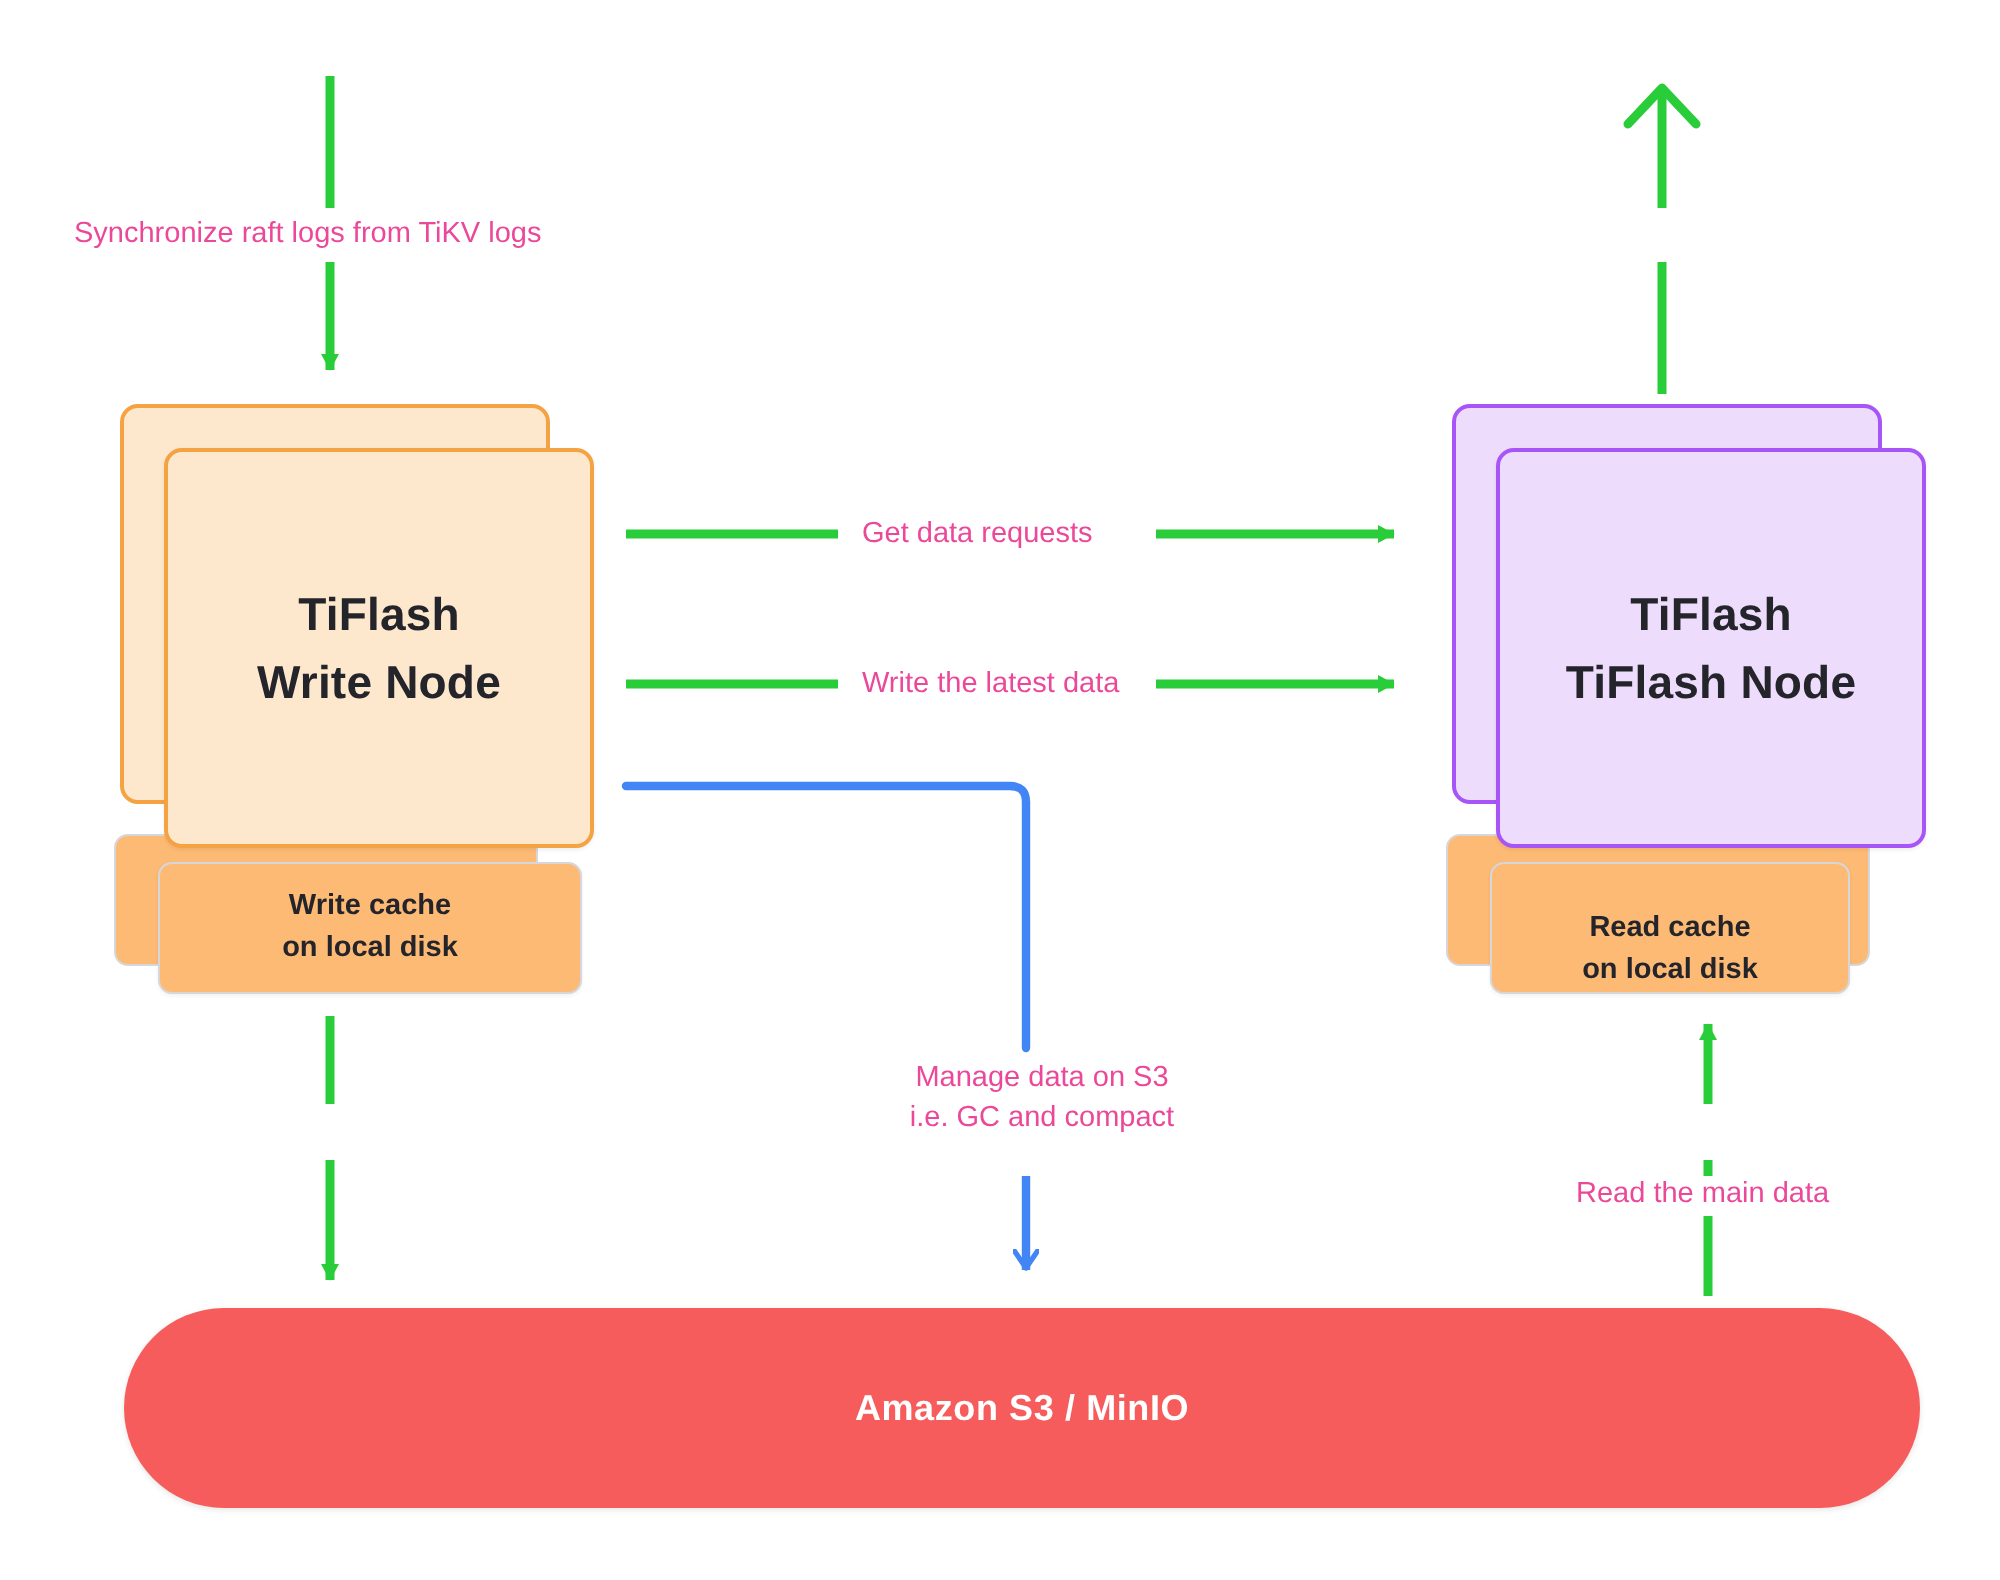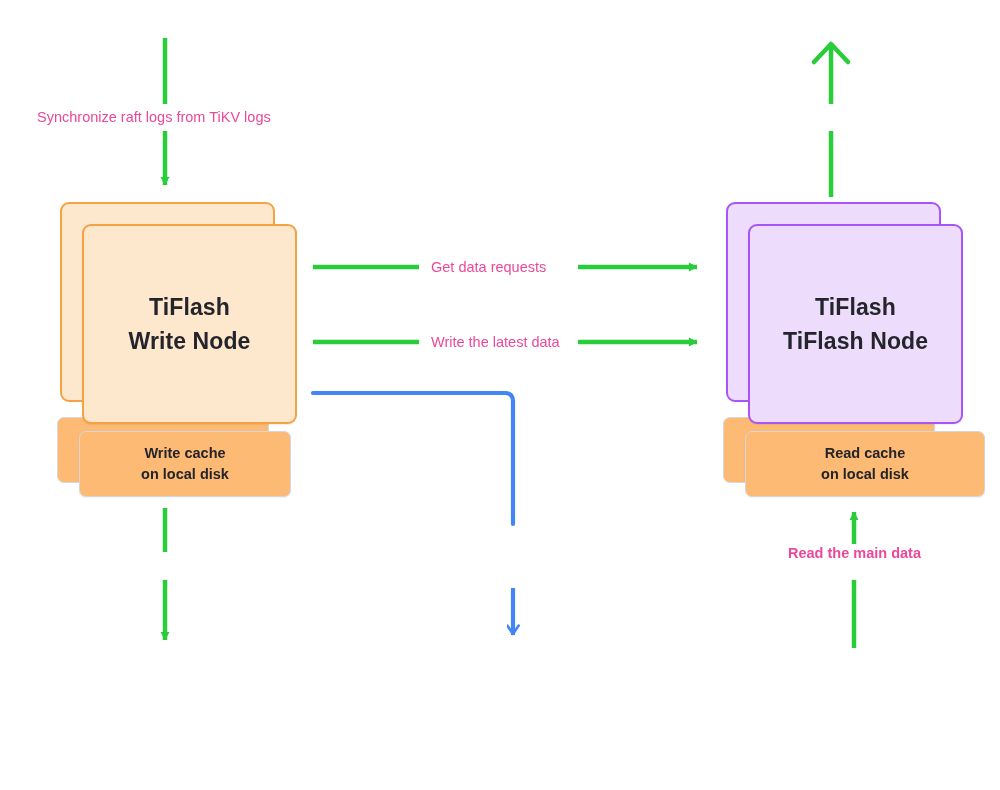--- a/index.html
+++ b/index.html
@@ -203,21 +203,21 @@
     <div class="cache-card front" style="width:212px; height:66px;">
       <div class="cache-label">
         <span>Write cache</span><br>
         <span>on local disk</span>
       </div>
     </div>
   </div>
 
   <div class="cache-stack" style="left:723px; top:417px; width:240px; height:80px;">
     <div class="cache-card back" style="width:212px; height:66px;"></div>
-    <div class="cache-card front" style="width:240px; height:66px;">
+    <div class="cache-card front" style="width:180px; height:66px;align-items:flex-end;">
       <div class="cache-label">
         <span>Read cache</span><br>
         <span>on local disk</span>
       </div>
     </div>
   </div>
 
   <div class="node-stack" style="left:60px; top:202px; width:240px; height:230px;">
     <div class="card back card-write-back" style="width:215px; height:200px;"></div>
     <div class="card front card-write-front" style="width:215px; height:200px;">
@@ -231,25 +231,32 @@
   <div class="node-stack" style="left:726px; top:202px; width:240px; height:230px;">
     <div class="card back card-compute-back" style="width:215px; height:200px;"></div>
     <div class="card front card-compute-front" style="width:215px; height:200px;">
       <div class="node-label">
         <span>TiFlash</span><br>
         <span>TiFlash Node</span>
       </div>
     </div>
   </div>
 
+  <div class="s3-bar">
+    <span class="s3-label">Amazon S3 / MinIO</span>
+  </div>
 
   <div class="edge-label" style="left:30px; top:108px;">Synchronize raft logs from TiKV logs</div>
 
 
   <div class="edge-label" style="left:424px; top:258px;">Get data requests</div>
 
   <div class="edge-label" style="left:424px; top:333px;">Write the latest data</div>
 
 
-
-  <div class="edge-label" style="left:781px; top:544px;font-weight:bold;">Read the main data</div>
+  <div class="edge-label two-line" style="left:440px; top:530px; width:148px;">
+    <span>Manage data on S3</span><br>
+    <span>i.e. GC and compact</span>
+  </div>
+
+  <div class="edge-label" style="left:781px; top:588px;">Read the main data</div>
 
 </div>
 
 </body></html>

